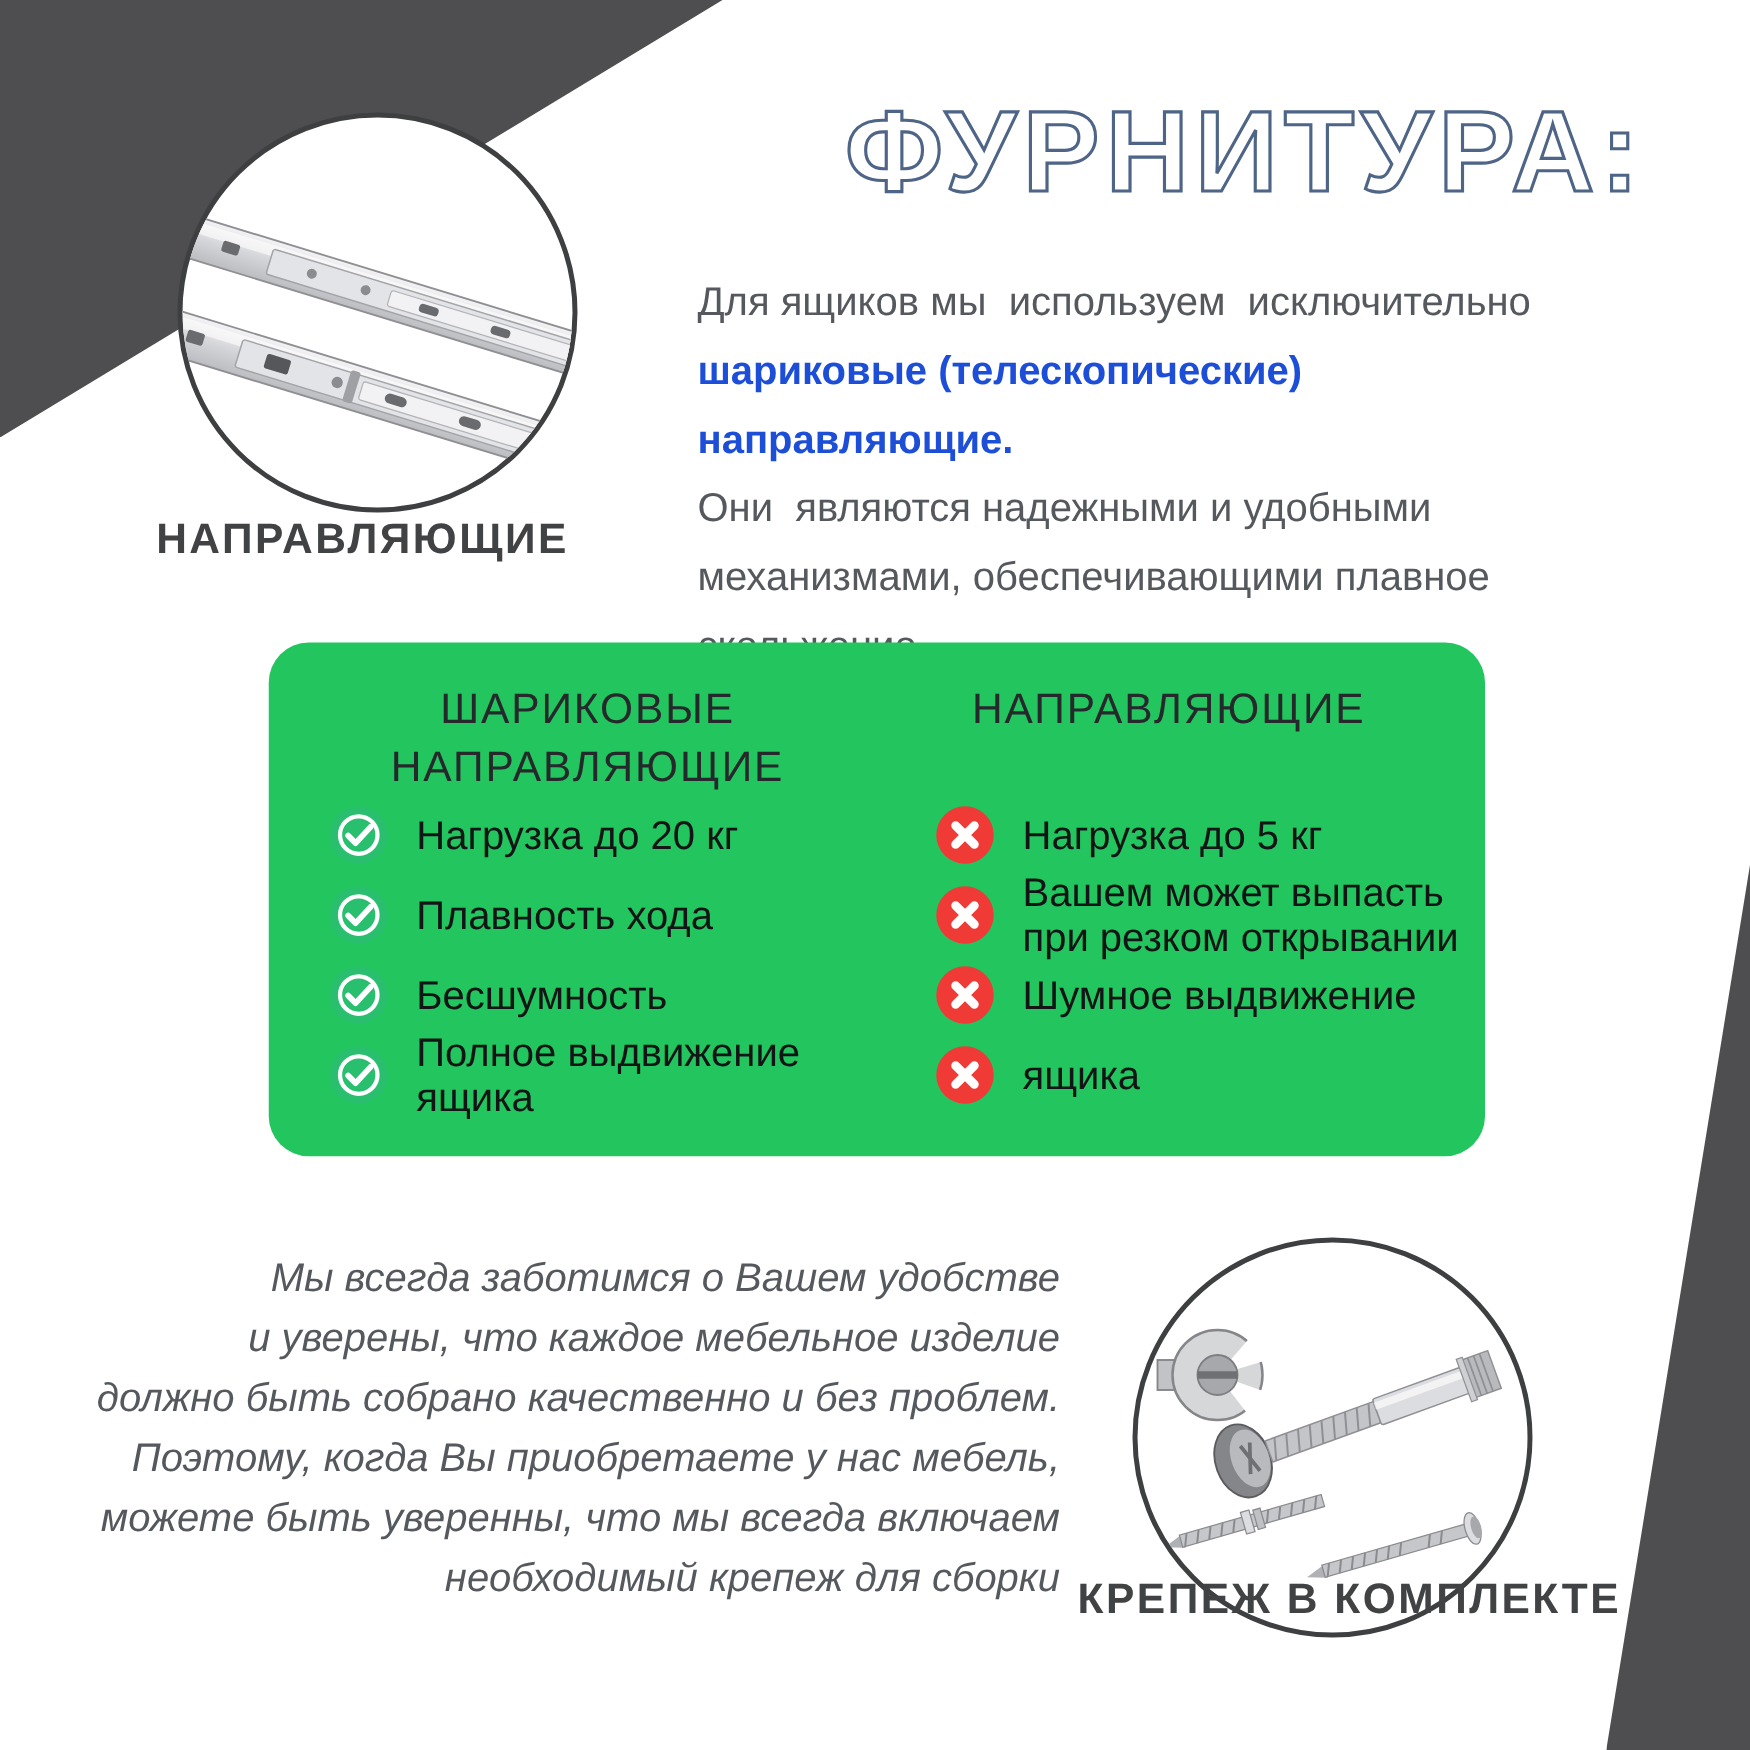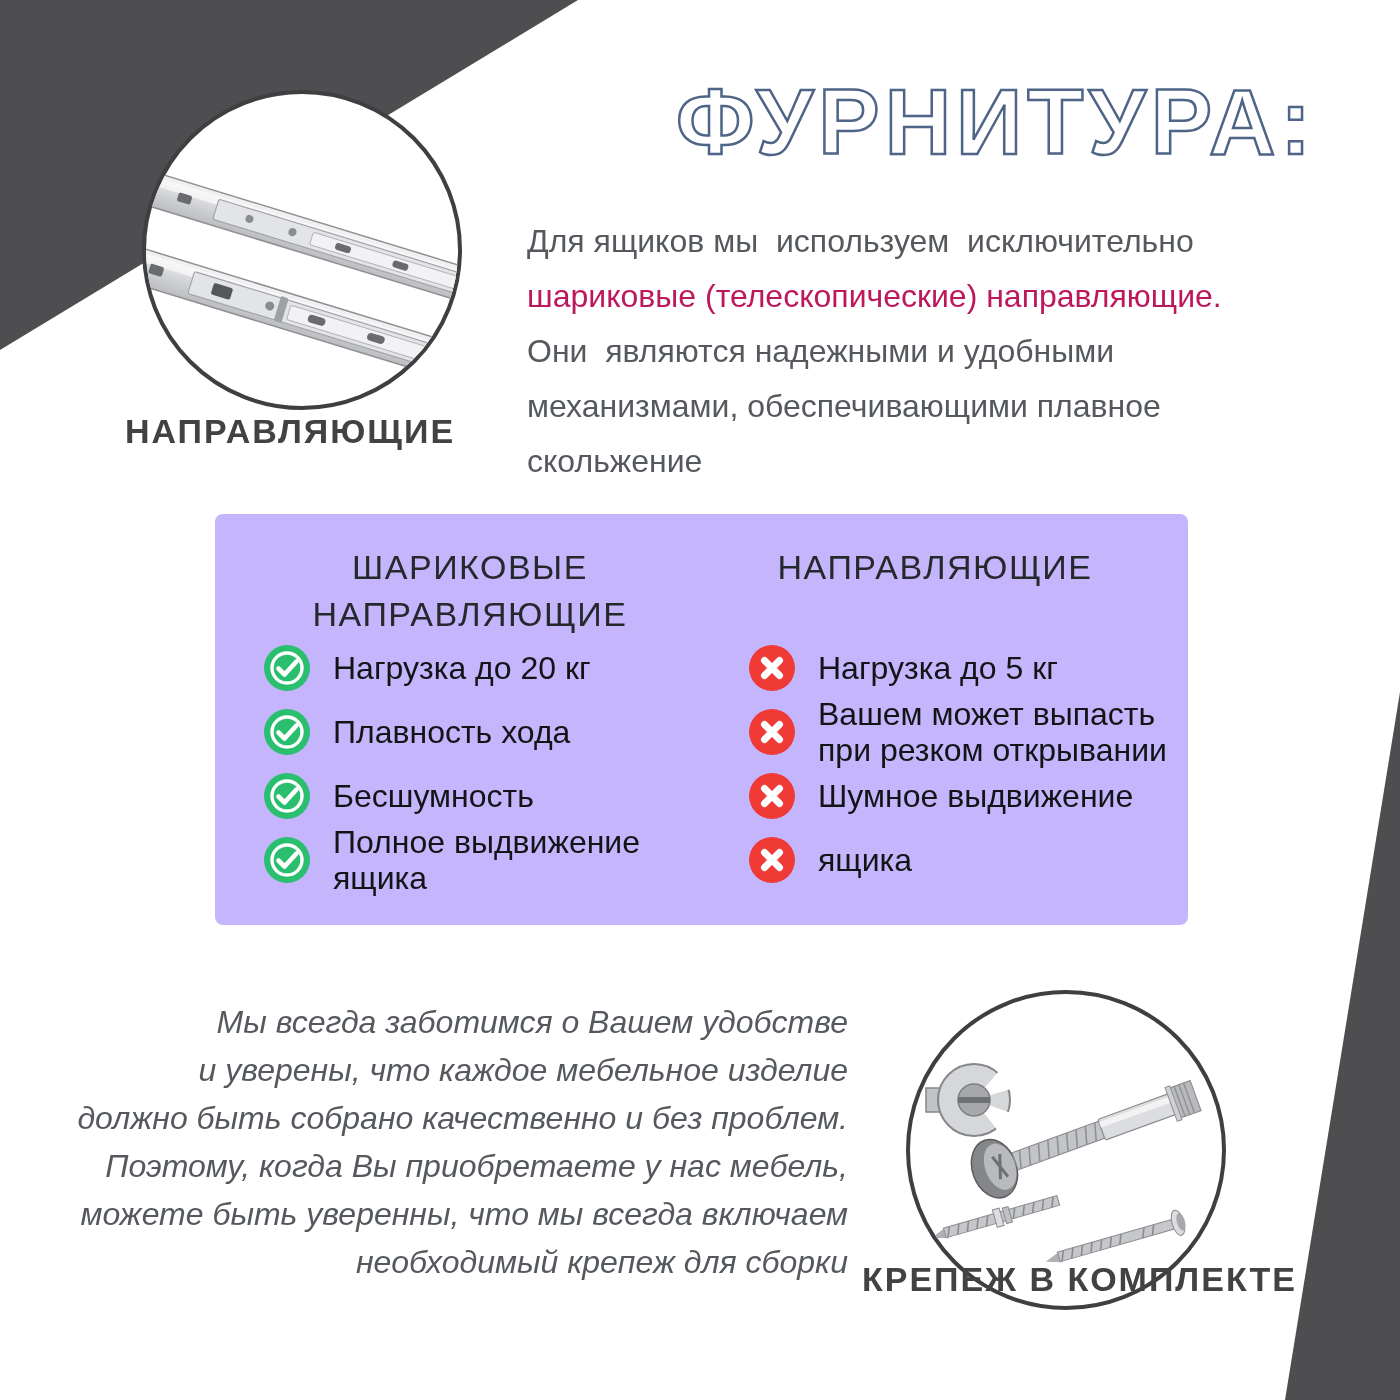--- a/index.html
+++ b/index.html
@@ -20,29 +20,29 @@
   
   .photo-circle{border-radius:50%;border:4px solid #3e3f41;background:#ffffff;
                 overflow:hidden;z-index:2;}
   .circle-slides{left:142px;top:90px;width:312px;height:312px;}
   .circle-fasteners{left:906px;top:990px;width:312px;height:312px;}
 
   .circle-label{z-index:2;text-align:center;font-size:34px;font-weight:700;
                 color:#414244;letter-spacing:2px;white-space:nowrap;}
 
   
-  .p1{left:527px;top:214px;width:700px;z-index:2;}
+  .p1{left:558px;top:214px;width:700px;z-index:2;}
   .p1 span{display:block;font-size:32px;line-height:55px;color:#55595e;white-space:pre-wrap;}
-  .p1 .bold{font-weight:400;color:#be185d;}
+  .p1 .bold{font-weight:700;color:#1d4ed8;}
   .p2{left:50px;top:998px;width:798px;text-align:right;z-index:2;}
   .p2 span{display:block;font-size:32px;line-height:48px;color:#55595e;white-space:pre-wrap;font-style:italic;}
 
   
-  .panel{left:215px;top:514px;width:973px;height:411px;background:#c4b5fd;
-         border-radius:8px;z-index:2;}
+  .panel{left:215px;top:514px;width:973px;height:411px;background:#22c55e;
+         border-radius:32px;z-index:2;}
   .cmp-header{position:absolute;top:30px;width:340px;text-align:center;}
   .cmp-header span{display:block;font-size:34px;line-height:47px;color:#26292c;
                    letter-spacing:1.5px;white-space:nowrap;}
   .cmp-row{position:absolute;display:flex;align-items:center;gap:22px;
            transform:translateY(-50%);}
   .cmp-row .icon{width:48px;height:48px;flex:0 0 48px;display:block;}
   .cmp-text span{display:block;font-size:32px;line-height:36px;color:#121416;white-space:nowrap;}
 </style>
 </head>
 <body>

